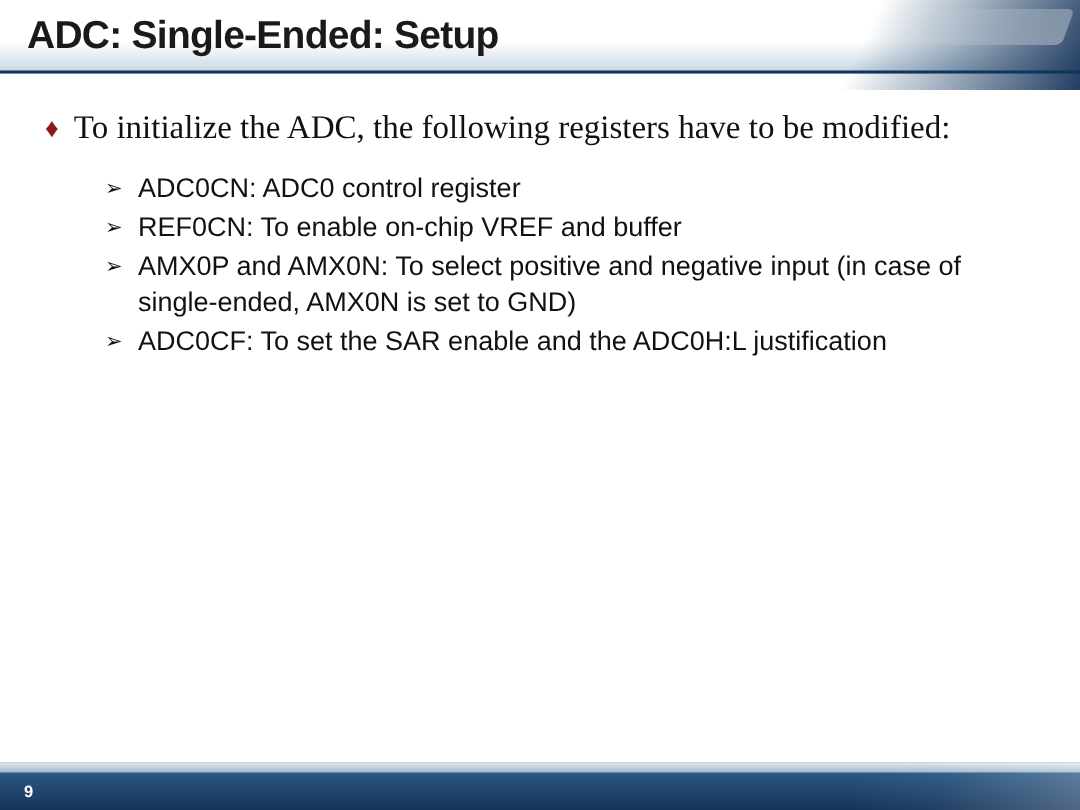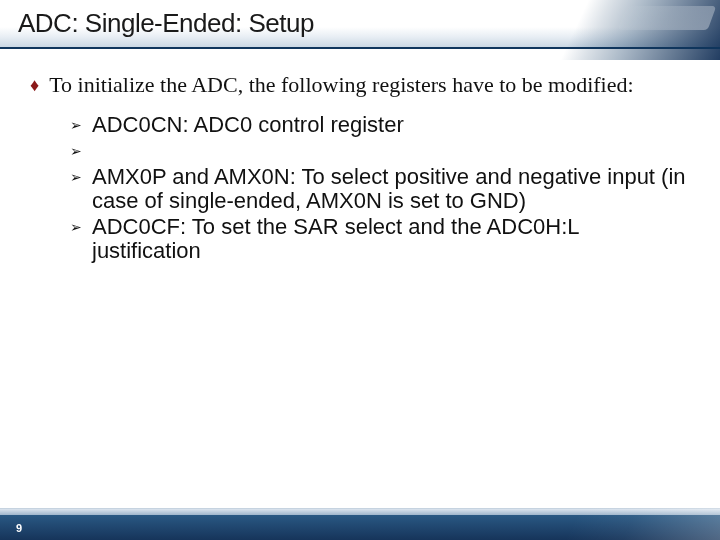--- a/index.html
+++ b/index.html
@@ -36,21 +36,21 @@
     content: "";
     position: absolute;
     top: 6px; right: 8px;
     width: 90px; height: 24px;
     background: linear-gradient(115deg, transparent 0%, rgba(255,255,255,0.15) 50%, rgba(255,255,255,0.35) 100%);
     border-radius: 4px;
     transform: skewX(-20deg);
   }
   .title-text {
     font-size: 26px;
-    font-weight: 400;
+    font-weight: 700;
     color: #1a1a1a;
     font-family: Arial Black, Arial, sans-serif;
     letter-spacing: -0.5px;
   }
   .content {
     padding: 22px 28px 0 28px;
   }
   .lvl1 {
     display: flex;
     align-items: flex-start;
@@ -78,21 +78,21 @@
     margin-bottom: 2px;
   }
   .lvl2 .bullet {
     color: #111;
     font-size: 14px;
     line-height: 24px;
     margin-right: 8px;
     min-width: 14px;
   }
   .lvl2 .text {
-    font-size: 22px;
+    font-size: 18px;
     line-height: 24px;
     color: #111;
   }
   .footer-bar {
     position: absolute;
     left: 0; right: 0; bottom: 0;
     height: 26px;
     background: linear-gradient(to bottom, #2a5a85 0%, #16345a 100%);
   }
   .footer-bar::before {
@@ -137,28 +137,29 @@
       <span class="text">To initialize the ADC, the following registers have to be modified:</span>
     </div>
 
     <div class="lvl2-list">
       <div class="lvl2">
         <span class="bullet">➢</span>
         <span class="text">ADC0CN: ADC0 control register</span>
       </div>
       <div class="lvl2">
         <span class="bullet">➢</span>
+        <span class="text">REF0CN: To enable on-chip VREF and buffer</span>
       </div>
       <div class="lvl2">
         <span class="bullet">➢</span>
         <span class="text">AMX0P and AMX0N: To select positive and negative input (in case of single-ended, AMX0N is set to GND)</span>
       </div>
       <div class="lvl2">
         <span class="bullet">➢</span>
-        <span class="text">ADC0CF: To set the SAR select and the ADC0H:L justification</span>
+        <span class="text">ADC0CF: To set the SAR enable and the ADC0H:L justification</span>
       </div>
     </div>
 
   </div>
 
   <div class="footer-bar">
     <div class="footer-corner"></div>
   </div>
   <div class="page-num">9</div>
 

